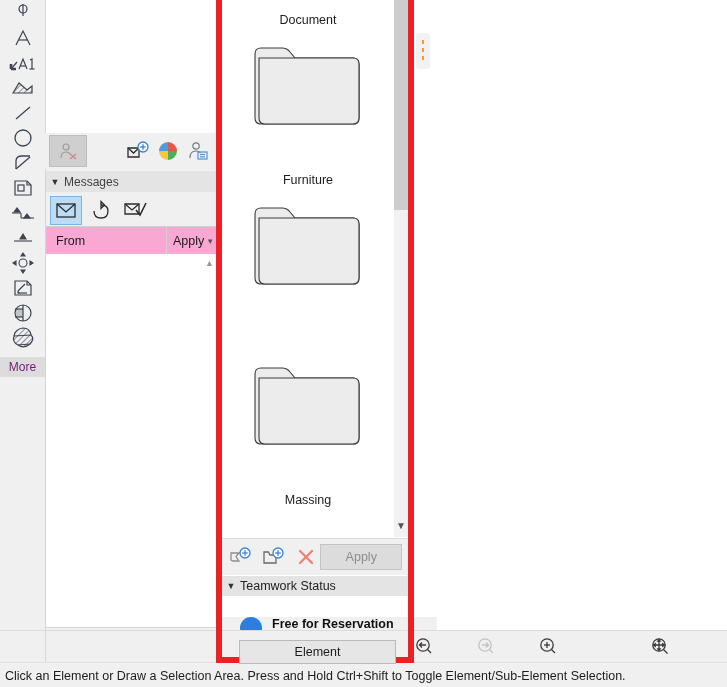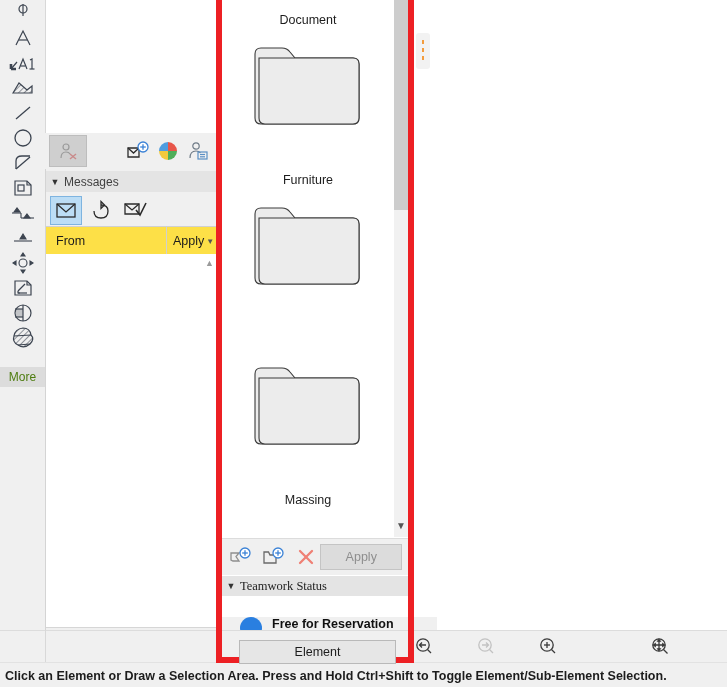--- a/index.html
+++ b/index.html
@@ -17,23 +17,23 @@
     left:0;top:0;width:45px;height:660px;
     background:#f0f0f0;border-right:1px solid #d8d8d8;
     display:flex;flex-direction:column;align-items:center;
   }
   .tool-btn{
     width:45px;height:25px;display:flex;align-items:center;justify-content:center;
     flex:0 0 auto;
   }
   .tool-btn svg{display:block;}
   #more-btn{
-    position:absolute;left:0;bottom:273px;width:45px;height:20px;
+    position:absolute;left:0;bottom:283px;width:45px;height:20px;
     background:#dcdcdc;display:flex;align-items:center;justify-content:center;
-    font-size:12px;color:#4d7c0f;
+    font-size:12px;color:#701a75;
   }
 
   
   #palette{
     left:45px;top:133px;width:172px;height:527px;
     background:#f0f0f0;border:1px solid #d4d4d4;border-top:none;
   }
   #palette-toprow{
     left:45px;top:133px;width:172px;height:36px;
     background:#f0f0f0;display:flex;align-items:center;
@@ -56,21 +56,21 @@
 
   #msg-filter-row{
     left:46px;top:194px;width:170px;height:32px;
     display:flex;align-items:center;background:#f0f0f0;
   }
   .filter-btn{width:30px;height:27px;display:flex;align-items:center;justify-content:center;margin-left:4px;}
   .filter-btn.selected{background:#bcddf5;border:1px solid #7eb4e0;}
 
   #msg-list{
     left:46px;top:226px;width:170px;height:28px;
-    background:#fde047;border-top:1px solid #d0d0d0;border-bottom:1px solid #d0d0d0;
+    background:#f9a8d4;border-top:1px solid #d0d0d0;border-bottom:1px solid #d0d0d0;
     display:flex;align-items:center;
   }
   #col-from{width:110px;padding-left:10px;border-right:1px solid #d0d0d0;height:100%;display:flex;align-items:center;font-size:12.5px;}
   #col-when{flex:1;padding-left:6px;height:100%;display:flex;align-items:center;font-size:12.5px;}
   #col-when .sortarrow{font-size:8px;margin-left:2px;color:#555;}
 
   #msg-body{
     left:46px;top:254px;width:170px;height:373px;background:#ffffff;
   }
   #msg-scroll-up{
@@ -126,21 +126,21 @@
     margin-left:auto;margin-right:6px;width:80px;height:24px;
     background:#dcdcdc;border:1px solid #c4c4c4;color:#8e8e8e;
     font-size:12.5px;display:flex;align-items:center;justify-content:center;
   }
 
   #teamwork-header{
     left:222px;top:576px;width:186px;height:20px;background:#e4e4e4;
     display:flex;align-items:center;
   }
   #teamwork-header .tri{width:18px;text-align:center;font-size:9px;color:#333;}
-  #teamwork-title{font-size:12.5px;color:#222;font-family:Liberation Serif, serif;}
+  #teamwork-title{font-size:12.5px;color:#222;}
 
   #status-row{
     left:222px;top:617px;width:215px;height:30px;display:flex;align-items:flex-start;
     background:#f0f0f0;
   }
   #status-dot{
     width:22px;height:22px;border-radius:50%;background:#2a7fe0;margin-left:18px;
   }
   #status-text{margin-left:10px;font-size:12.5px;font-weight:bold;color:#101010;}
 
@@ -170,21 +170,21 @@
   #zoom-cluster{
     left:414px;top:630px;width:313px;height:32px;display:flex;align-items:center;gap:42px;
   }
   .zicon{width:26px;height:32px;display:flex;align-items:center;justify-content:center;}
   .vline{width:1px;height:22px;background:#d0d0d0;margin:0 4px;}
   #zoom-value{width:110px;text-align:center;font-size:12.5px;color:#1c1c1c;}
   #zoom-next{width:26px;text-align:center;font-size:9px;color:#333;}
 
   #status-bar{
     left:0;top:662px;width:727px;height:25px;background:#f0f0f0;
-    display:flex;align-items:center;border-top:1px solid #e2e2e2;font-weight:bold;
+    display:flex;align-items:center;border-top:1px solid #e2e2e2;
   }
   #status-bar-text{padding-left:5px;font-size:12.5px;color:#1c1c1c;}
 
   #canvas-bg{left:45px;top:0;width:682px;height:630px;background:#ffffff;}
   #canvas-left-strip{left:45px;top:0;width:172px;height:133px;background:#ffffff;}
 </style>
 </head>
 <body>
 
 <div class="abs" id="canvas-bg"></div>

